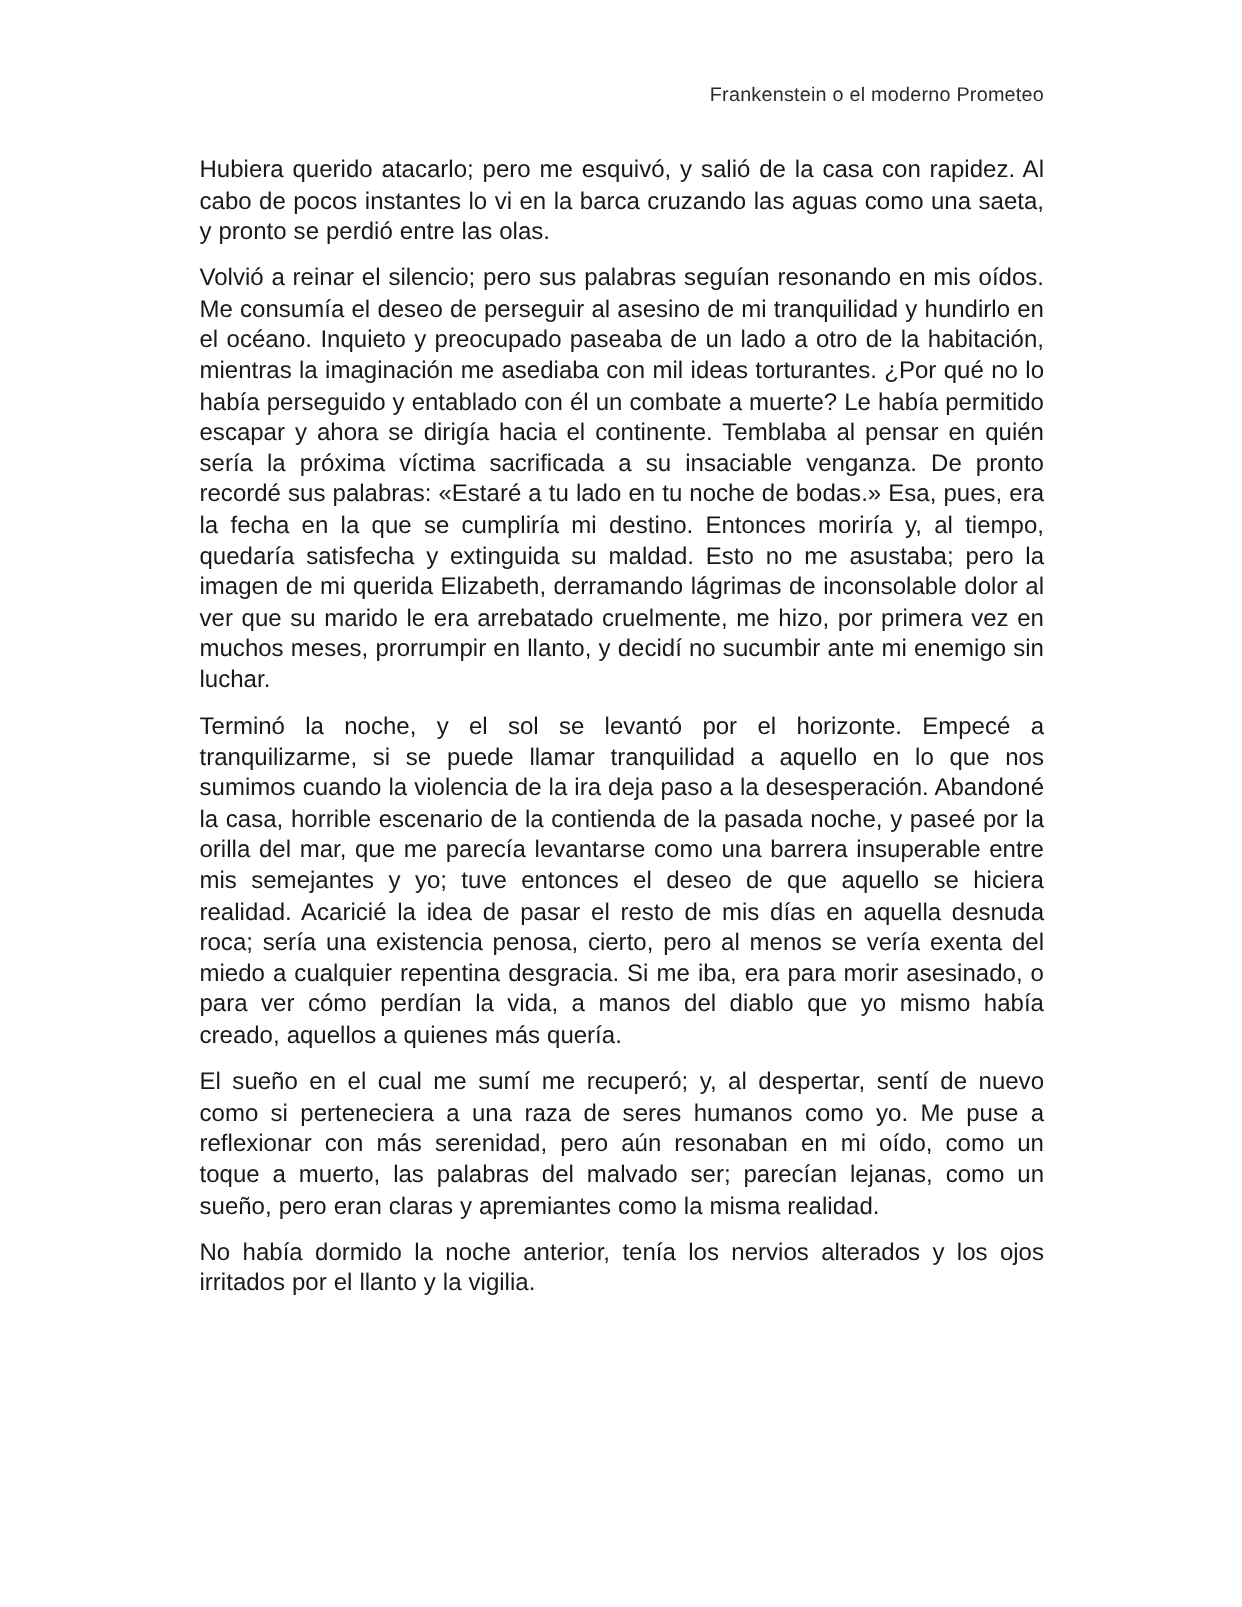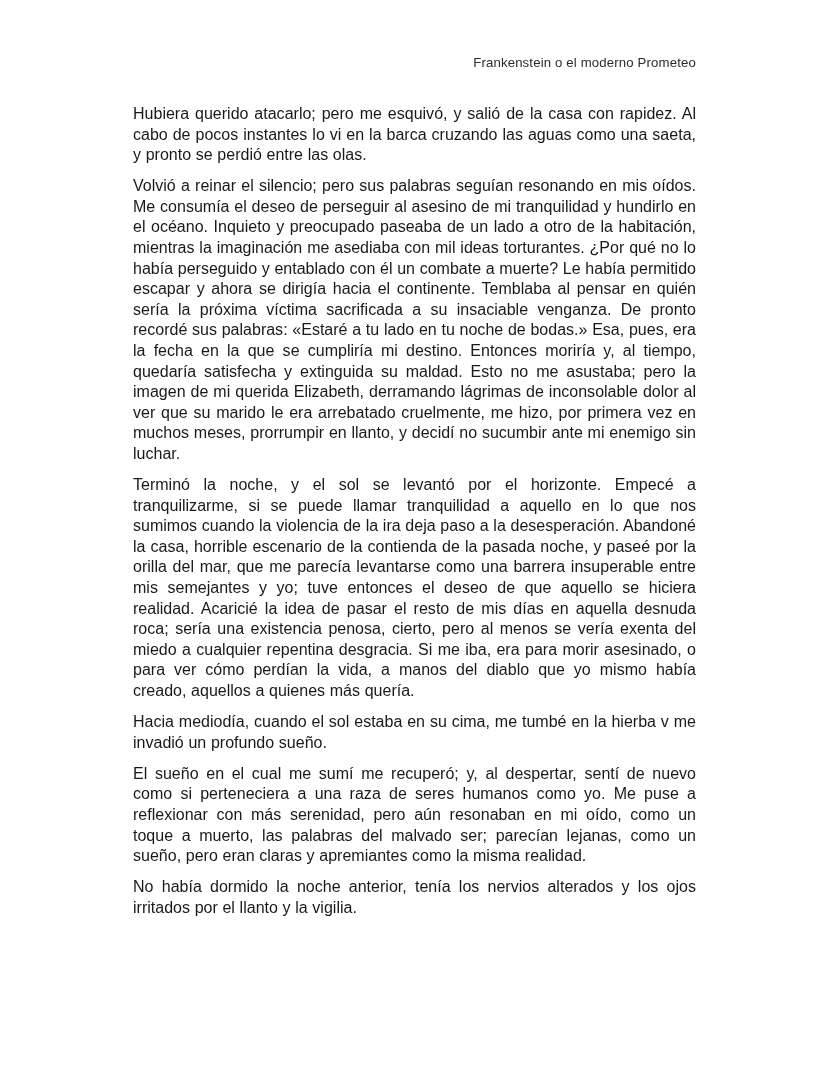--- a/index.html
+++ b/index.html
@@ -83,21 +83,20 @@
 <body>
 
 <div class="page">
 
   <div class="running-head">Frankenstein o el moderno Prometeo</div>
 
   <div class="text-column">
     <p class="body-paragraph">Hubiera querido atacarlo; pero me esquivó, y salió de la casa con rapidez. Al cabo de pocos instantes lo vi en la barca cruzando las aguas como una saeta, y pronto se perdió entre las olas.</p>
     <p class="body-paragraph">Volvió a reinar el silencio; pero sus palabras seguían resonando en mis oídos. Me consumía el deseo de perseguir al asesino de mi tranquilidad y hundirlo en el océano. Inquieto y preocupado paseaba de un lado a otro de la habitación, mientras la imaginación me asediaba con mil ideas torturantes. ¿Por qué no lo había perseguido y entablado con él un combate a muerte? Le había permitido escapar y ahora se dirigía hacia el continente. Temblaba al pensar en quién sería la próxima víctima sacrificada a su insaciable venganza. De pronto recordé sus palabras: «Estaré a tu lado en tu noche de bodas.» Esa, pues, era la fecha en la que se cumpliría mi destino. Entonces moriría y, al tiempo, quedaría satisfecha y extinguida su maldad. Esto no me asustaba; pero la imagen de mi querida Elizabeth, derramando lágrimas de inconsolable dolor al ver que su marido le era arrebatado cruelmente, me hizo, por primera vez en muchos meses, prorrumpir en llanto, y decidí no sucumbir ante mi enemigo sin luchar.</p>
     <p class="body-paragraph">Terminó la noche, y el sol se levantó por el horizonte. Empecé a tranquilizarme, si se puede llamar tranquilidad a aquello en lo que nos sumimos cuando la violencia de la ira deja paso a la desesperación. Abandoné la casa, horrible escenario de la contienda de la pasada noche, y paseé por la orilla del mar, que me parecía levantarse como una barrera insuperable entre mis semejantes y yo; tuve entonces el deseo de que aquello se hiciera realidad. Acaricié la idea de pasar el resto de mis días en aquella desnuda roca; sería una existencia penosa, cierto, pero al menos se vería exenta del miedo a cualquier repentina desgracia. Si me iba, era para morir asesinado, o para ver cómo perdían la vida, a manos del diablo que yo mismo había creado, aquellos a quienes más quería.</p>
-    <p class="body-paragraph">Hacia mediodía, cuando el sol estaba en su cima, me tumbé en la hierba v me invadió un profundo sueño.</p>
     <p class="body-paragraph">El sueño en el cual me sumí me recuperó; y, al despertar, sentí de nuevo como si perteneciera a una raza de seres humanos como yo. Me puse a reflexionar con más serenidad, pero aún resonaban en mi oído, como un toque a muerto, las palabras del malvado ser; parecían lejanas, como un sueño, pero eran claras y apremiantes como la misma realidad.</p>
     <p class="body-paragraph">No había dormido la noche anterior, tenía los nervios alterados y los ojos irritados por el llanto y la vigilia.</p>
   </div>
 
   <div class="footer">
     <p class="page-number">135</p>
     <p class="imprint">LibrosEnRed</p>
   </div>
 
 </div>

